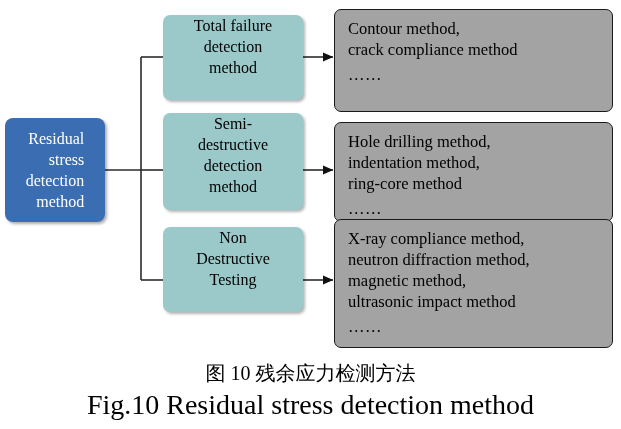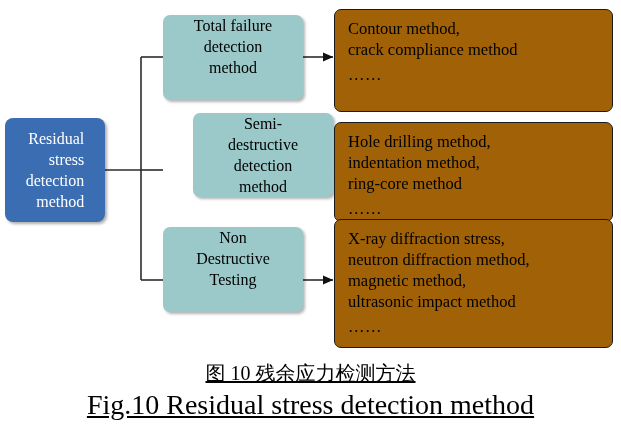--- a/index.html
+++ b/index.html
@@ -65,29 +65,29 @@
     box-sizing: border-box;
   }
   .cat-label {
     color: #000000;
     font-size: 16px;
     line-height: 21px;
     text-align: center;
     white-space: pre-line;
   }
   #cat-0 { top: 15px;  height: 85px;  }
-  #cat-1 { top: 113px; height: 84px; margin-left: 30px; }
+  #cat-1 { top: 113px; height: 97px; }
   #cat-2 { top: 227px; height: 85px;  }
 
   
   .detail-box {
     position: absolute;
     left: 334px;
     width: 279px;
-    background: #a16207;
+    background: #a3a3a3;
     border: 1.3px solid #1a1a1a;
     border-radius: 7px;
     box-sizing: border-box;
     padding: 8px 0 0 13px;
   }
   #detail-0 { top: 9px;   height: 103px; }
   #detail-1 { top: 122px; height: 100px; }
   #detail-2 { top: 219px; height: 129px; }
   .detail-lines {
     color: #000000;
@@ -104,21 +104,20 @@
     margin-top: 4px;
   }
 
   
   .caption {
     position: absolute;
     left: 0;
     width: 621px;
     text-align: center;
     color: #000000;
-    text-decoration: underline;
   }
   #caption-zh {
     top: 360px;
     font-size: 20px;
     line-height: 26px;
   }
   #caption-en {
     top: 392px;
     font-size: 28px;
     line-height: 26px;
@@ -180,21 +179,21 @@
 crack compliance method</div>
     <div class="detail-ellipsis">……</div>
   </div>
   <div class="detail-box" id="detail-1">
     <div class="detail-lines">Hole drilling method,
 indentation method,
 ring-core method</div>
     <div class="detail-ellipsis">……</div>
   </div>
   <div class="detail-box" id="detail-2">
-    <div class="detail-lines">X-ray diffraction stress,
+    <div class="detail-lines">X-ray compliance method,
 neutron diffraction method,
 magnetic method,
 ultrasonic impact method</div>
     <div class="detail-ellipsis">……</div>
   </div>
 
   <div class="caption" id="caption-zh">图 10  残余应力检测方法</div>
   <div class="caption" id="caption-en">Fig.10 Residual stress detection method</div>
 
 </div>

